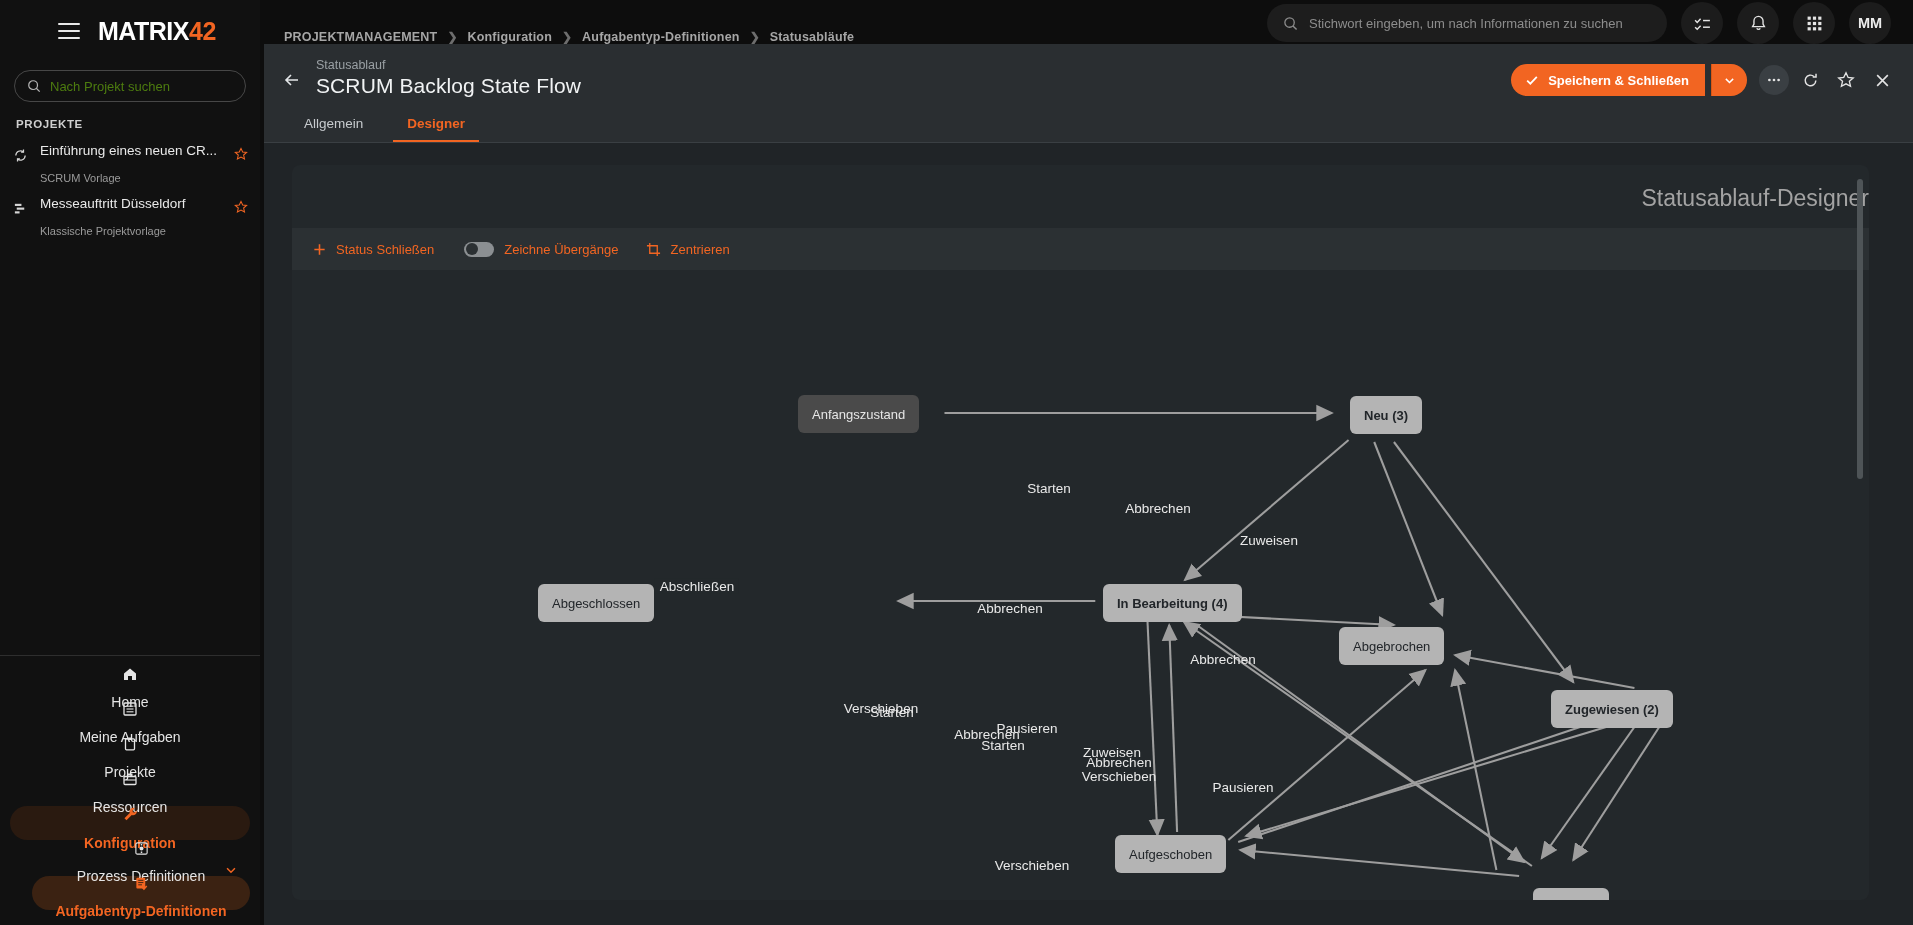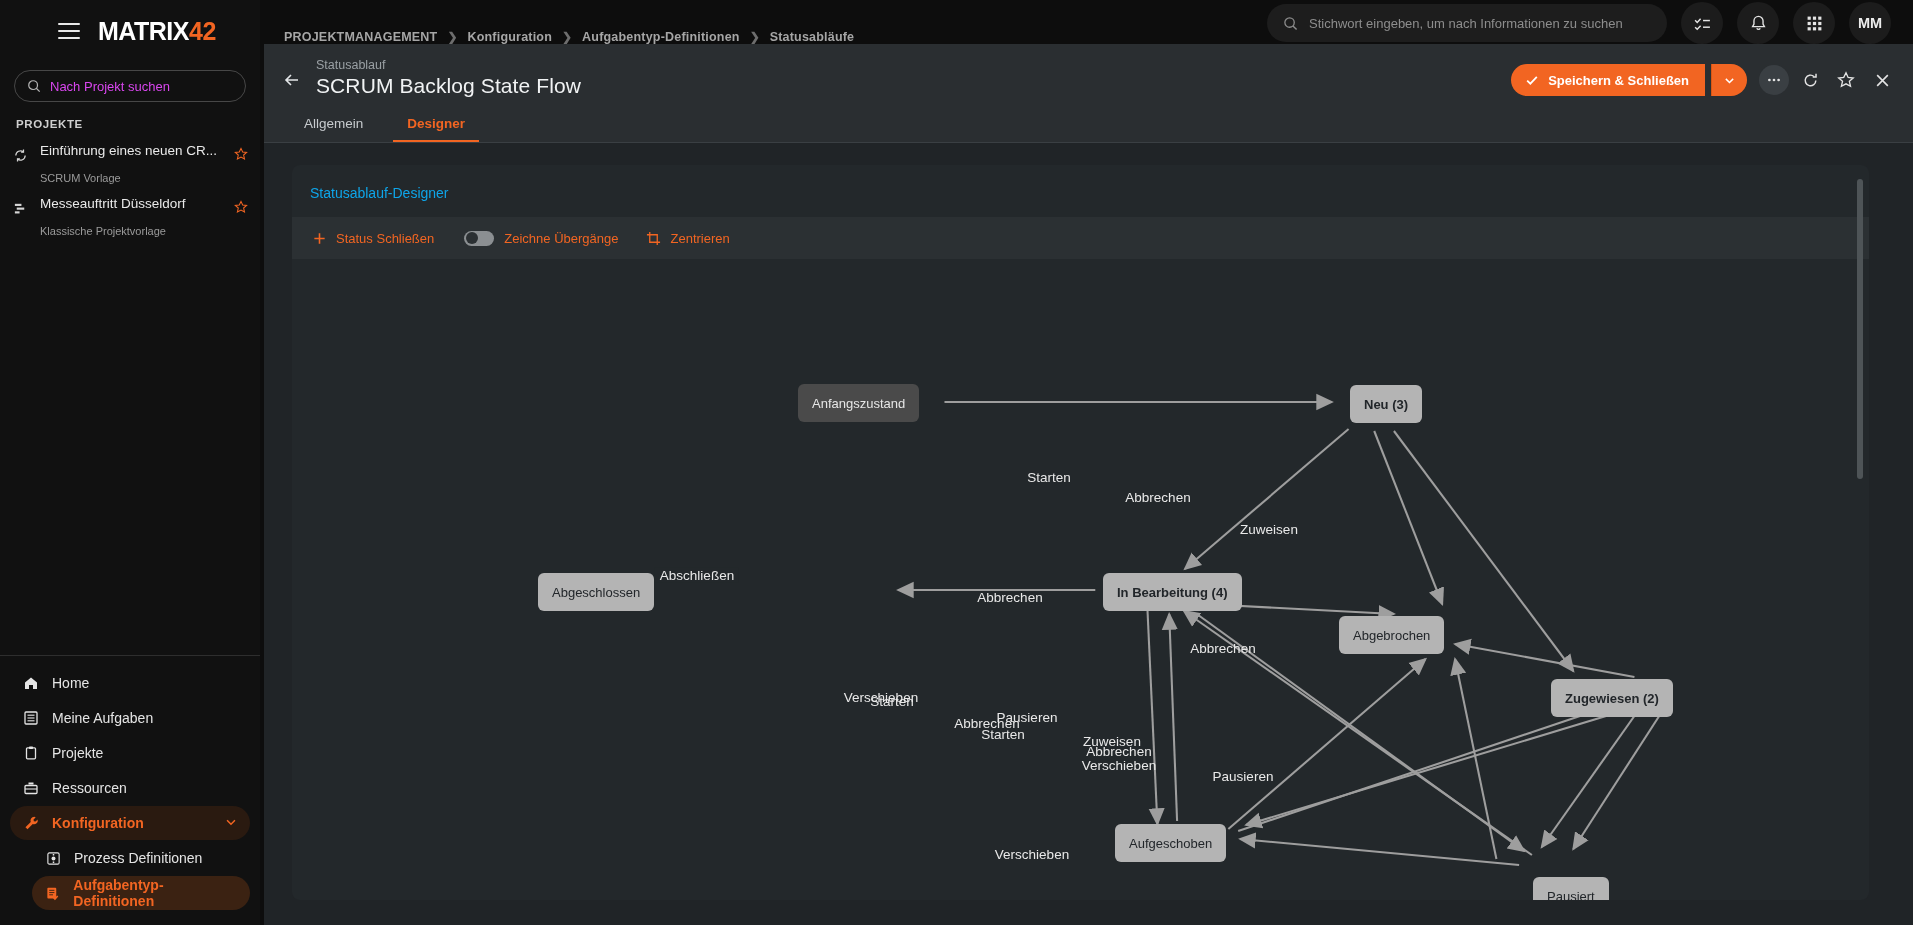--- a/index.html
+++ b/index.html
@@ -21,39 +21,40 @@
   .burger { width: 22px; height: 16px; display:flex; flex-direction:column; justify-content:space-between; cursor:pointer;}
   .burger i { display:block; height:2px; background:#e8e8e8; border-radius:1px; }
   .logo { font-size: 25px; font-weight: 800; letter-spacing: -0.5px; color:#ffffff; font-family:"Liberation Sans", sans-serif;}
   .logo .o { color:#f26522; }
 
   .proj-search {
     margin: 8px 14px 0 14px; height: 32px; border: 1px solid #474747;
     border-radius: 18px; display:flex; align-items:center; gap:9px; padding: 0 12px;
   }
   .proj-search svg { flex: 0 0 14px; }
-  .proj-search span { color:#d946ef; font-size: 13px; }
+  .proj-search span { color:#4d7c0f; font-size: 13px; }
 
   .sec-title { color:#cfcfcf; font-size: 11.5px; font-weight: 700; letter-spacing:.6px; padding: 16px 0 7px 16px;}
 
   .proj-item { display:flex; align-items:flex-start; padding: 6px 8px 6px 10px; gap:10px; cursor:pointer;}
   .proj-item .picon { flex:0 0 20px; display:flex; justify-content:center; padding-top:5px; }
   .proj-item .ptxt { flex:1; min-width:0; }
   .proj-item .pname { color:#e9e9e9; font-size:13.5px; white-space:nowrap; overflow:hidden; text-overflow:ellipsis; }
   .proj-item .psub { color:#9b9b9b; font-size:11px; margin-top:14px; }
   .proj-item .pstar { flex:0 0 18px; padding-top:4px; }
 
   .sb-spacer { flex: 1 1 auto; }
   .sb-divider { height:1px; background:#2e2e2e; margin: 0; }
 
   .nav { padding: 10px 10px 14px 10px; }
   .nav-item {
     display:flex; align-items:center; gap:12px; height:34px;
     padding: 0 12px; border-radius: 17px; color:#e5e5e5; font-size:14px; cursor:pointer;
     margin-bottom: 1px;
+    flex-direction: column;
   }
   .nav-item .nicon { width:18px; display:flex; justify-content:center; align-items:center;}
   .nav-item.active { background:#2a1a10; color:#f26522; font-weight:700; }
   .nav-item.sel { background:#3b2212; color:#f26522; font-weight:700; }
   .nav-item .chev { margin-left:auto; }
   .nav-sub { padding-left: 22px; }
 
   
   .main { flex:1 1 auto; display:flex; flex-direction:column; min-width:0; background:#0d0d0d;}
   .topbar { height: 44px; display:flex; align-items:flex-end; padding-left: 24px; padding-right: 8px; background:#0d0d0d;}
@@ -93,21 +94,21 @@
   .icon-btn { width:30px;height:30px;display:flex;align-items:center;justify-content:center;cursor:pointer;}
 
   .tabs { display:flex; gap:0; padding: 10px 0 0 18px; }
   .tab { padding: 8px 22px 11px 22px; font-size:13.5px; color:#c7cbce; cursor:pointer; position:relative;}
   .tab.active { color:#f26522; font-weight:700; }
   .tab.active:after { content:""; position:absolute; left:8px; right:8px; bottom:0; height:2.5px; background:#f26522; }
   .page-head-sep { height:1px; background:#3a3f43; }
 
   .page-body { flex:1 1 auto; padding: 22px 44px 0 28px; overflow:hidden; position:relative;}
   .card { background:#23282b; border-radius:8px; height: 735px; position:relative; overflow:hidden;}
-  .card-title { padding: 20px 0 16px 18px; color:#0ea5e9; font-size:14px; }
+  .card-title { padding: 20px 0 16px 18px; color:#a3a3a3; font-size:23px;text-align:right; }
   .card-toolbar {
     background:#2b3033; height:42px; display:flex; align-items:center; gap:0px; padding-left:16px;
   }
   .tb-item { display:flex; align-items:center; gap:9px; color:#f26522; font-size:13px; cursor:pointer; padding: 0 14px 0 4px;}
   .toggle {
     width:30px; height:15px; border-radius:8px; background:#8b8f92; position:relative; cursor:pointer; margin: 0 10px 0 16px;
   }
   .toggle .knob { position:absolute; left:1.5px; top:1.5px; width:12px;height:12px;border-radius:50%; background:#2b3033;}
   .tb-label { color:#f26522; font-size:13px; cursor:pointer;}
 

